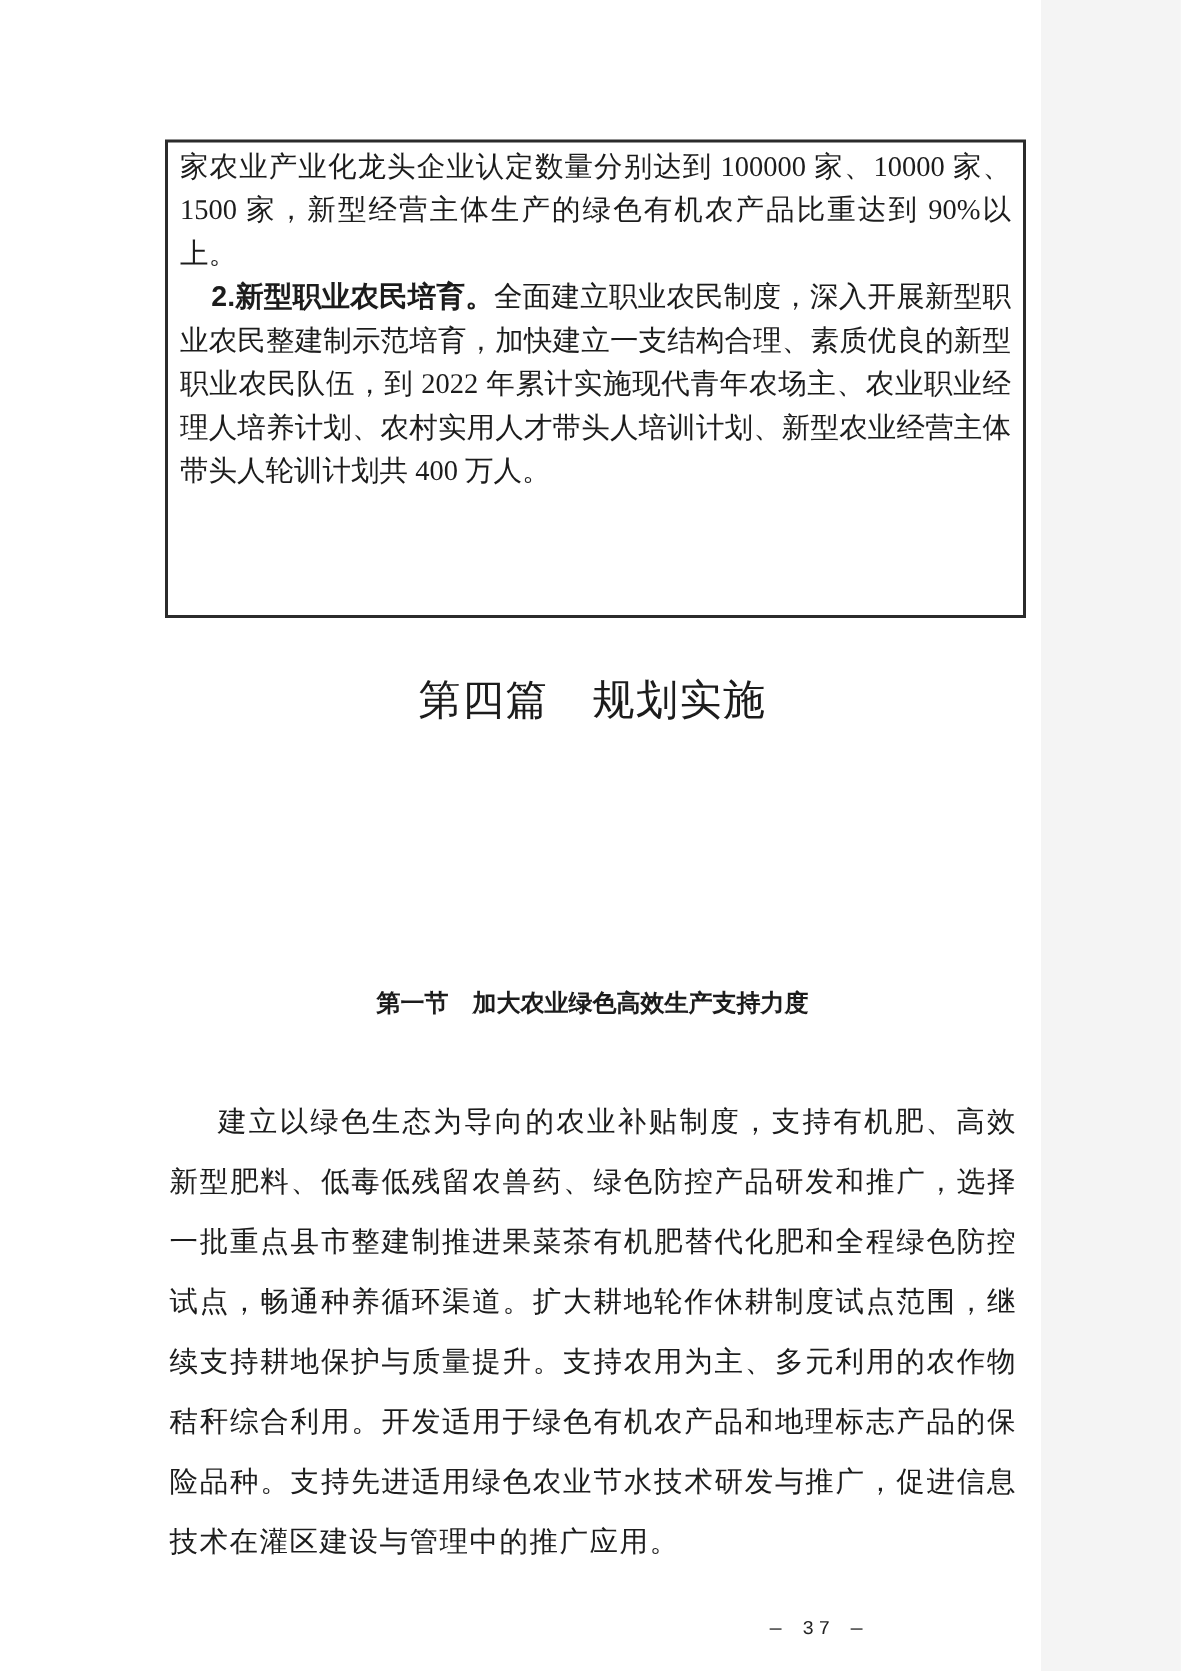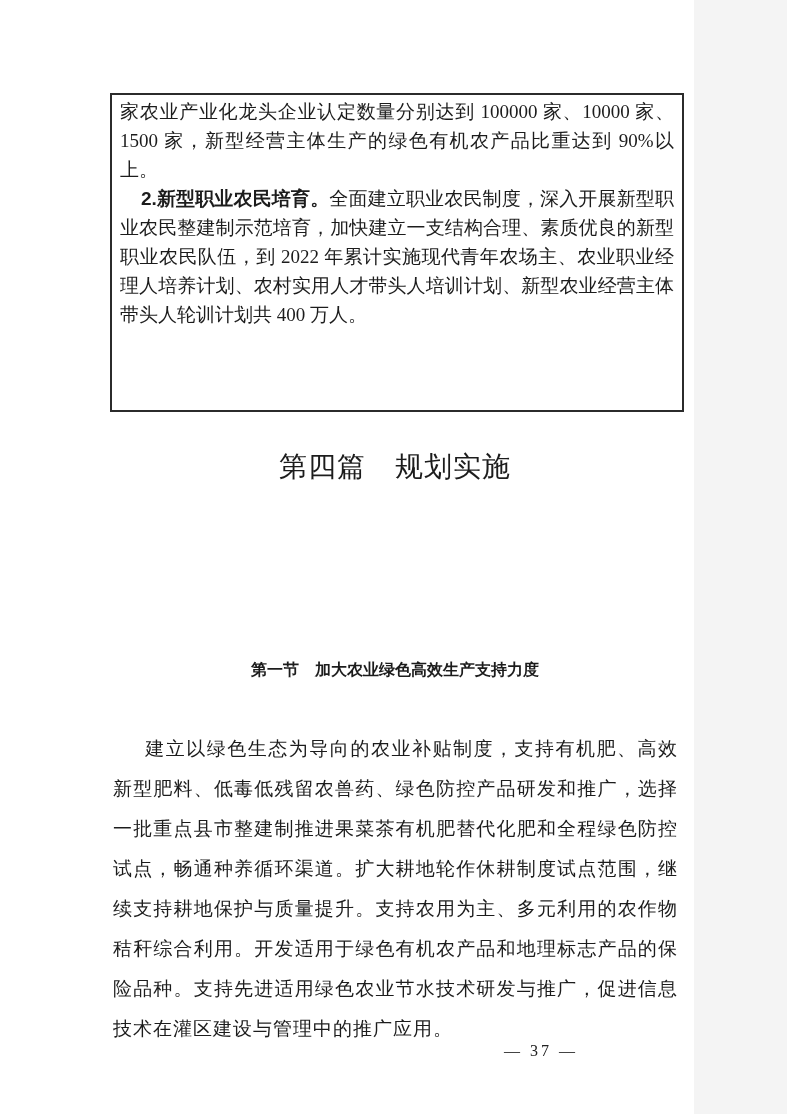--- a/index.html
+++ b/index.html
@@ -86,25 +86,26 @@
     font-size: 19px;
     line-height: 40px;
     letter-spacing: 1px;
     text-align: justify;
     text-indent: 1.7em;
     margin-top: 28px;
   }
   
   .page-number {
     position: absolute;
-    top: 1042px;
+    top: 1078px;
     right: 116px;
-    font-size: 16px;
+    font-size: 13px;
     letter-spacing: 3px;
     color: #222222;
+    font-family: Liberation Mono, monospace;
   }
 </style>
 </head>
 <body>
 
 <div class="page">
 
   <div class="notice-box">
     <p>家农业产业化龙头企业认定数量分别达到 100000 家、10000 家、1500 家，新型经营主体生产的绿色有机农产品比重达到 90%以上。</p>
     <p class="indent"><span class="lead">2.新型职业农民培育。</span><span>全面建立职业农民制度，深入开展新型职业农民整建制示范培育，加快建立一支结构合理、素质优良的新型职业农民队伍，到 2022 年累计实施现代青年农场主、农业职业经理人培养计划、农村实用人才带头人培训计划、新型农业经营主体带头人轮训计划共 400 万人。</span></p>

